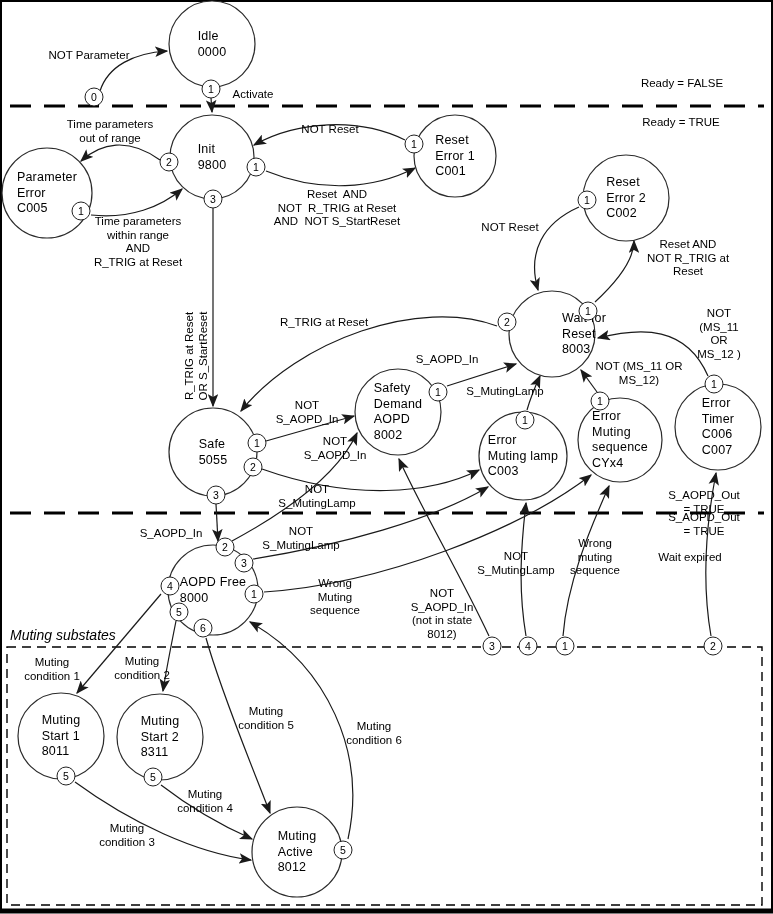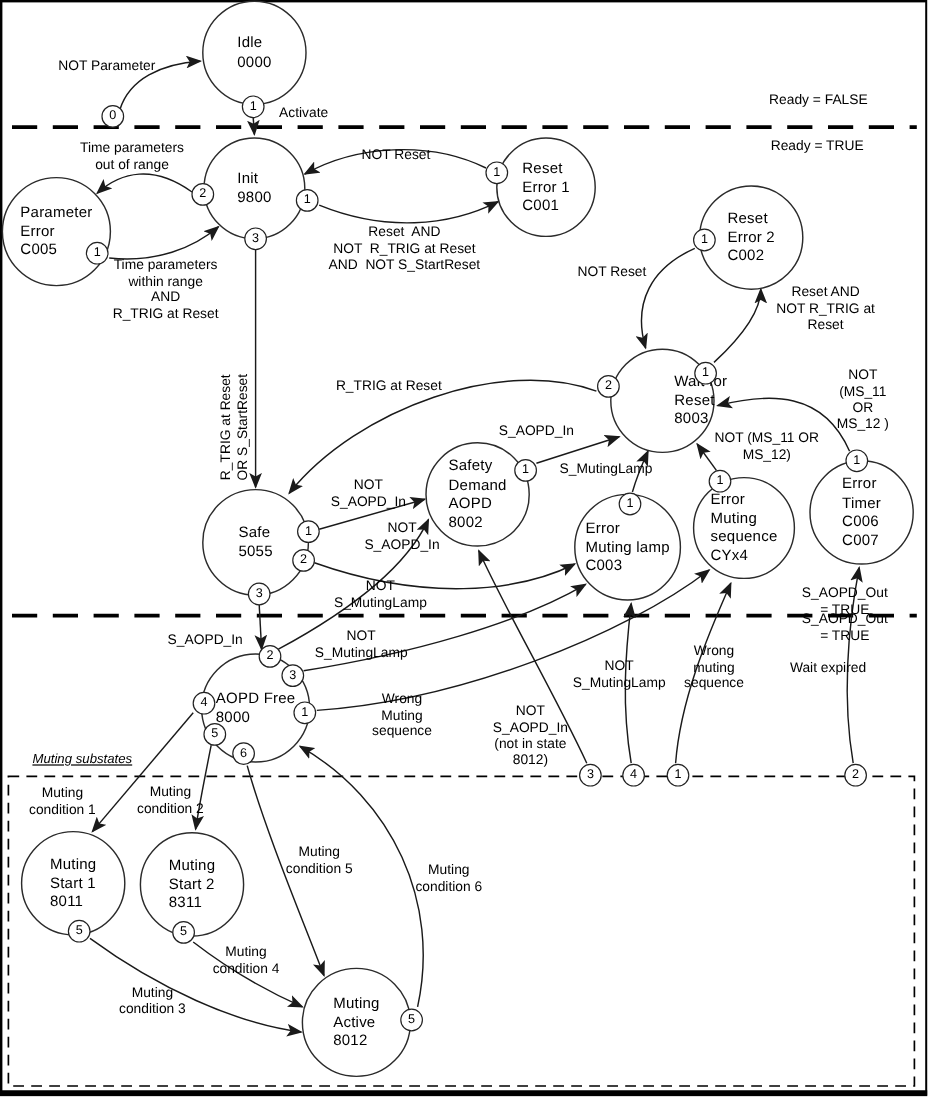--- a/index.html
+++ b/index.html
@@ -20,21 +20,21 @@
   .rot { transform:translate(-50%,-50%) rotate(-90deg); transform-origin:center; }
   .badge {
     position:absolute; width:17px; height:17px; transform:translate(-50%,-50%);
     border:1.2px solid #222; border-radius:50%; background:#fff;
     font-size:10.5px; line-height:1; display:flex; align-items:center; justify-content:center;
   }
   .note {
     position:absolute; right:9px; top:28px; text-align:right;
     font-size:12px; line-height:17px; white-space:pre-wrap;
   }
-  .region-label { position:absolute; left:27px; top:627px; font-style:italic; font-size:11px;text-decoration:underline; }
+  .region-label { position:absolute; left:10px; top:627px; font-style:italic; font-size:14px; }
 </style>
 </head>
 <body>
 
 <div class="canvas">
 
   <svg class="layer" width="773" height="914" viewBox="0 0 773 914">
     <defs>
       <marker id="arr" viewBox="0 0 10 8" refX="9" refY="4" markerWidth="11" markerHeight="9" orient="auto-start-reverse">
         <path d="M0,0 L10,4 L0,8 L2.2,4 z" fill="#1a1a1a"></path>

